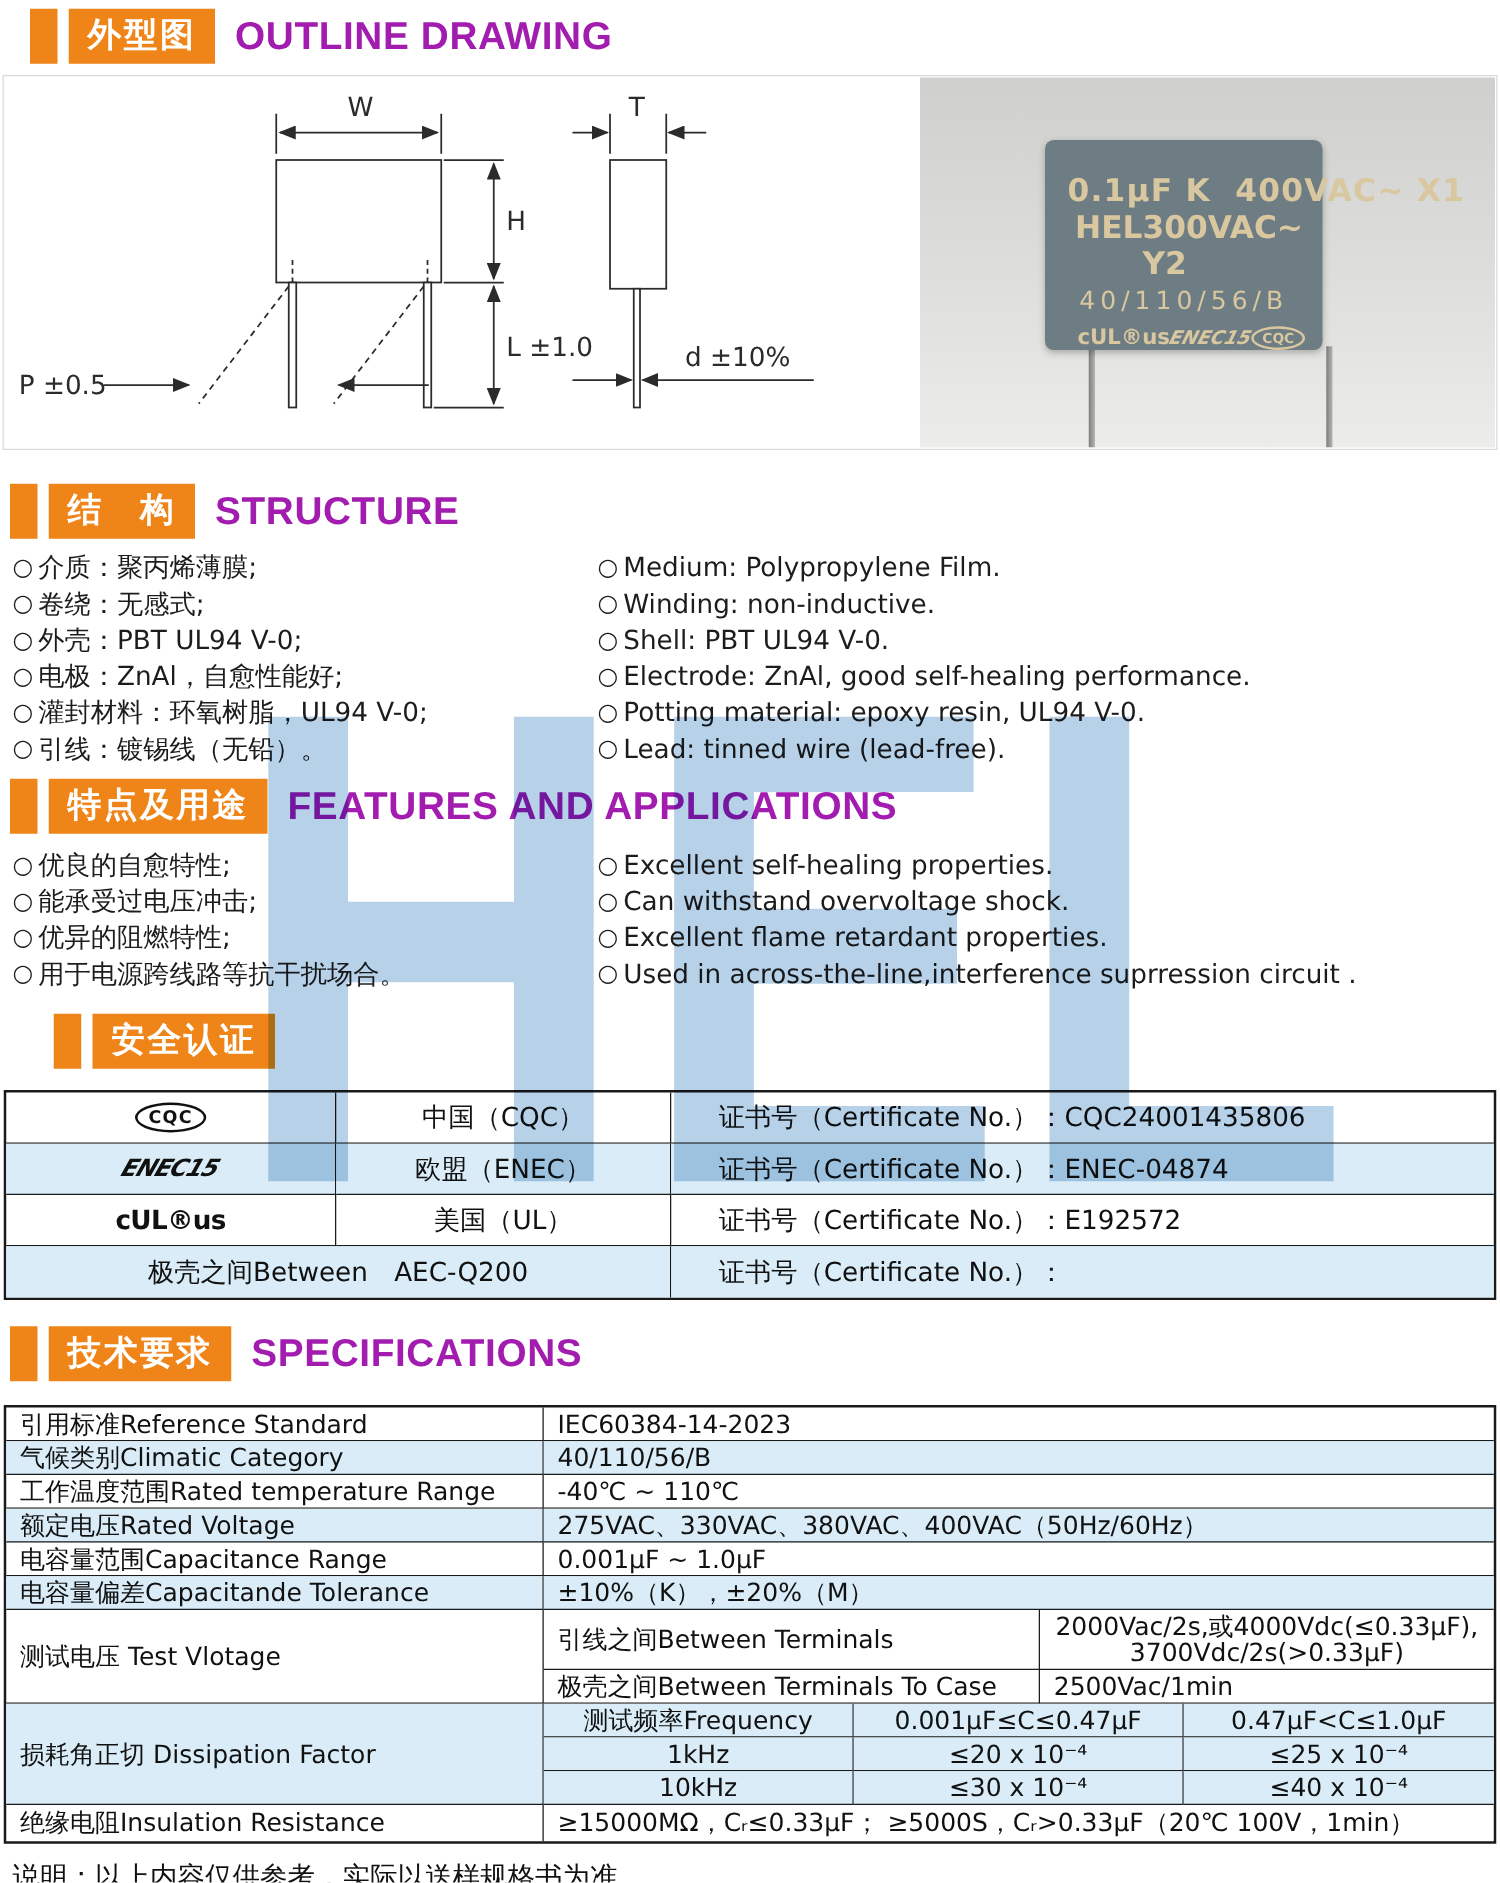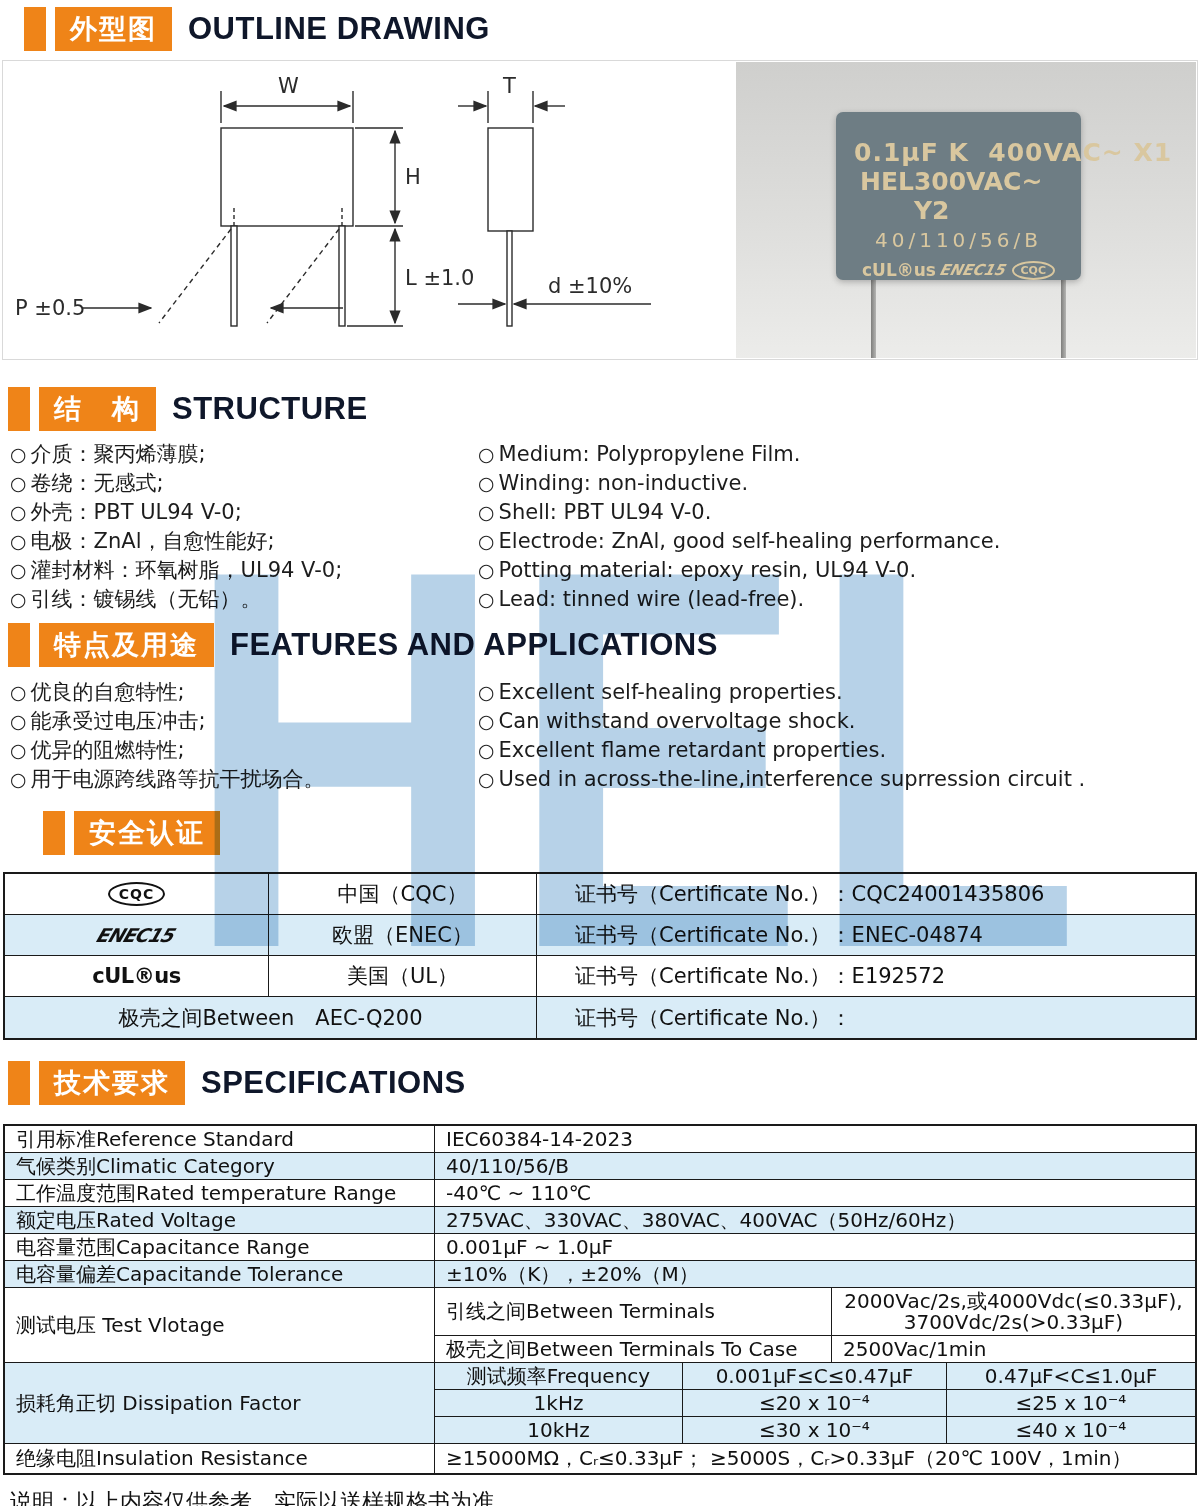--- a/index.html
+++ b/index.html
@@ -6,36 +6,36 @@
   html,body { background:#ffffff; }
   body {
     width:1200px; height:1506px; position:relative; overflow:hidden;
     font-family:"DejaVu Sans","Liberation Sans",sans-serif; color:#111;
   }
   
   .sec { display:flex; align-items:center; height:46px; margin-left:8px; }
   .sec-bar { width:22px; height:44px; background:#EF8418; margin-right:9px; flex:0 0 auto; }
   .sec-box { background:#EF8418; color:#fff; font-weight:bold; font-size:27px;
              padding:5px 15px; line-height:34px; letter-spacing:2px; white-space:pre; }
-  .sec-en { color:#0f172a; font-weight:bold; font-size:31px; margin-left:16px;
+  .sec-en { color:#a21caf; font-weight:bold; font-size:31px; margin-left:16px;
             font-family:"Liberation Sans","DejaVu Sans",sans-serif; letter-spacing:0.5px; }
   .m-h1 { margin-top:6px;padding-left:16px; }
   .m-h2 { margin-top:26px; }
   .m-h3 { margin-top:8px; }
   .m-h4 { margin-top:16px;padding-left:35px; }
   .m-h5 { margin-top:20px; }
   
   .outline-panel { margin:8px 2px 0 2px; height:300px; border:1px solid #d9d9d9;
                    position:relative; background:#fff; }
   .outline-svg { position:absolute; left:0; top:0; }
   .photo { position:absolute; top:1px; right:1px; width:460px; height:296px;
            background:linear-gradient(180deg,#cfcfcd 0%,#dededc 55%,#ececea 100%); overflow:hidden; }
   .cap-lead { position:absolute; width:5px; background:linear-gradient(90deg,#7e7e7c,#b5b5b3); top:215px; height:81px; }
   .lead-l { left:135px; } .lead-r { left:325px; }
-  .cap-body { position:absolute; left:100px; top:50px; width:245px; height:168px;
+  .cap-body { position:absolute; left:100px; top:50px; width:222px; height:168px;
               background:#6e7d84; border-radius:7px; box-shadow:0 2px 6px rgba(0,0,0,.25);
               color:#d9c79f; padding:26px 18px 0 18px; }
   .cap-row1 { font-size:25px; font-weight:bold; text-align:center; letter-spacing:1px; white-space:pre; }
   .cap-row2 { font-size:25px; font-weight:bold; display:flex; justify-content:space-between; padding:0 6px; }
   .cap-row3 { font-size:20px; text-align:center; letter-spacing:4px; margin-top:3px; }
   .cap-marks { display:flex; justify-content:space-between; align-items:center; margin-top:8px; padding:0 8px; }
   .mk-ul { font-weight:bold; font-size:17px; }
   .mk-enec { font-weight:bold; font-style:italic; font-size:15px; transform:skewX(-16deg); display:inline-block; }
   .mk-cqc { border:2px solid #d9c79f; border-radius:50%; font-size:11px; font-weight:bold; padding:1px 7px; }
   

